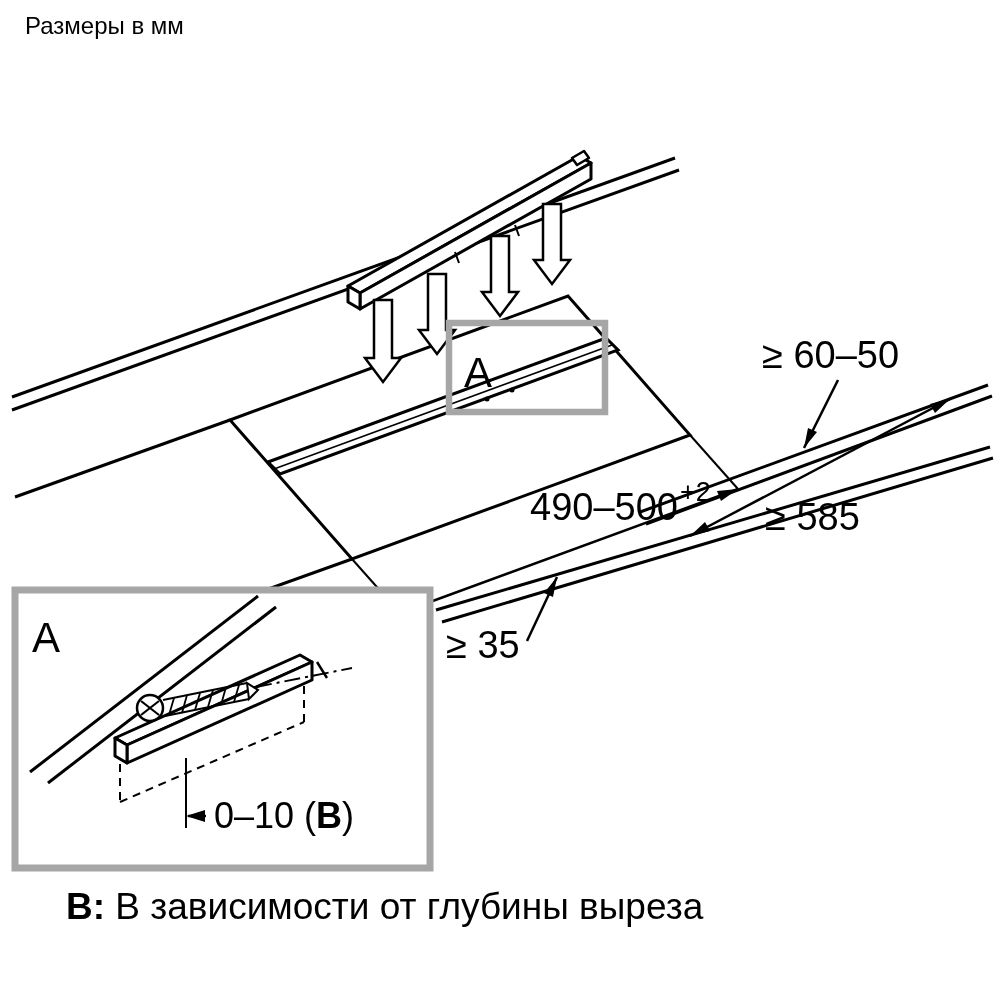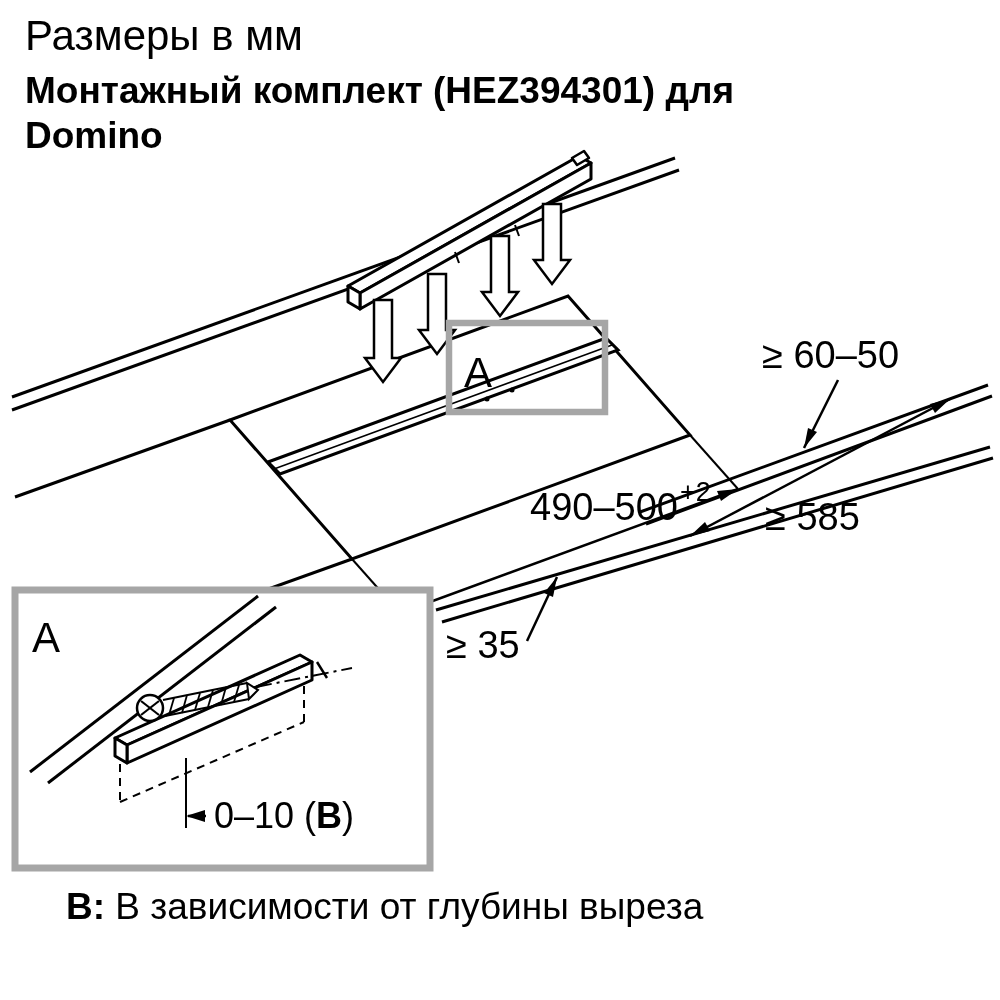--- a/index.html
+++ b/index.html
@@ -2,33 +2,32 @@
 <html><head>
 <meta charset="utf-8">
 <style>
   html,body { margin:0; padding:0; }
   body {
     width:1000px; height:1000px; background:#ffffff; position:relative;
     font-family:"Liberation Sans", sans-serif; color:#000;
     overflow:hidden;
   }
   .header { position:absolute; left:25px; top:12px; }
-  .subtitle { font-size:42px; font-weight:400; margin:0 0 8px 0; }
+  .subtitle { font-size:24px; font-weight:400; margin:0 0 8px 0; }
   .title { font-size:37px; font-weight:700; margin:0; line-height:1.22; }
   svg.scene { position:absolute; left:0; top:0; }
   svg text { font-family:"Liberation Sans", sans-serif; fill:#000; }
   .footnote { position:absolute; left:25px; top:886px; font-size:37px;margin-left:41px; }
   .footnote .bold { font-weight:700; }
 </style>
 </head>
 <body>
 
 <div class="header">
   <p class="subtitle">Размеры в мм</p>
-  <p class="title"><span>Монтажный комплект (HEZ394301) для</span><br><span>Domino</span></p>
 </div>
 
 <svg class="scene" width="1000" height="1000" viewBox="0 0 1000 1000">
 
   <g stroke="#000" stroke-width="3" fill="none">
     <line x1="12" y1="397" x2="675" y2="158"></line>
     <line x1="12" y1="410" x2="679" y2="170"></line>
     <line x1="230" y1="420" x2="15" y2="497"></line>
     <line x1="352" y1="559" x2="235" y2="601"></line>
     <line x1="640" y1="512" x2="988" y2="385"></line>

